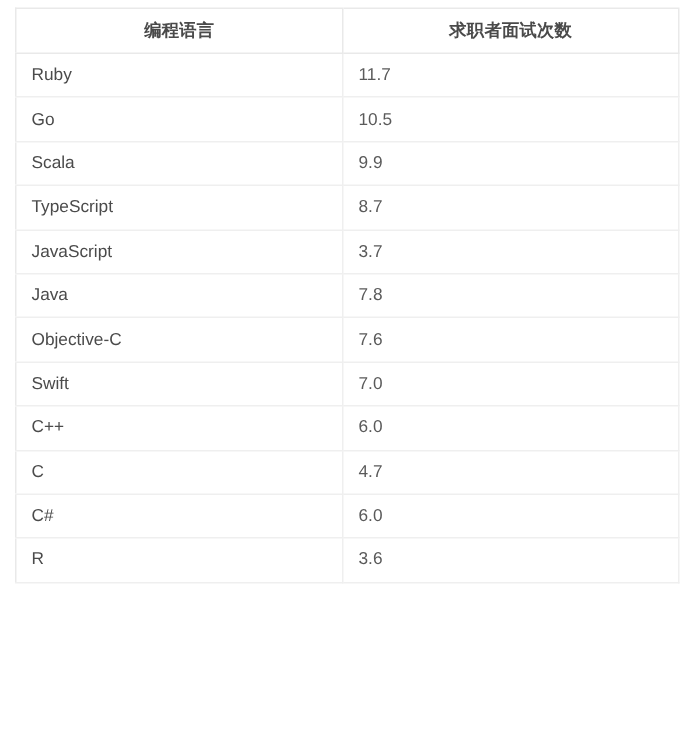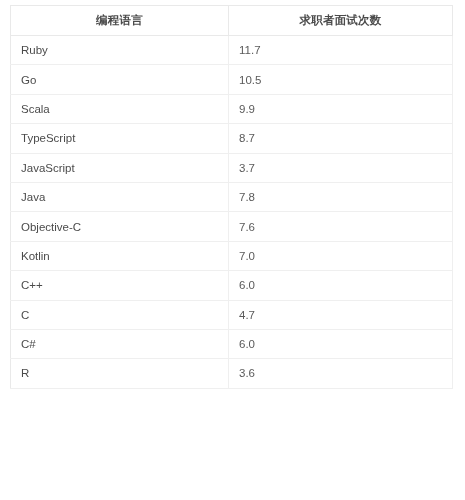--- a/index.html
+++ b/index.html
@@ -104,21 +104,21 @@
       </tr>
       <tr>
         <td class="cell-language">Java</td>
         <td class="cell-value">7.8</td>
       </tr>
       <tr>
         <td class="cell-language">Objective-C</td>
         <td class="cell-value">7.6</td>
       </tr>
       <tr>
-        <td class="cell-language">Kotlin</td>
+        <td class="cell-language">Swift</td>
         <td class="cell-value">7.0</td>
       </tr>
       <tr>
         <td class="cell-language">C++</td>
         <td class="cell-value">6.0</td>
       </tr>
       <tr>
         <td class="cell-language">C</td>
         <td class="cell-value">4.7</td>
       </tr>

